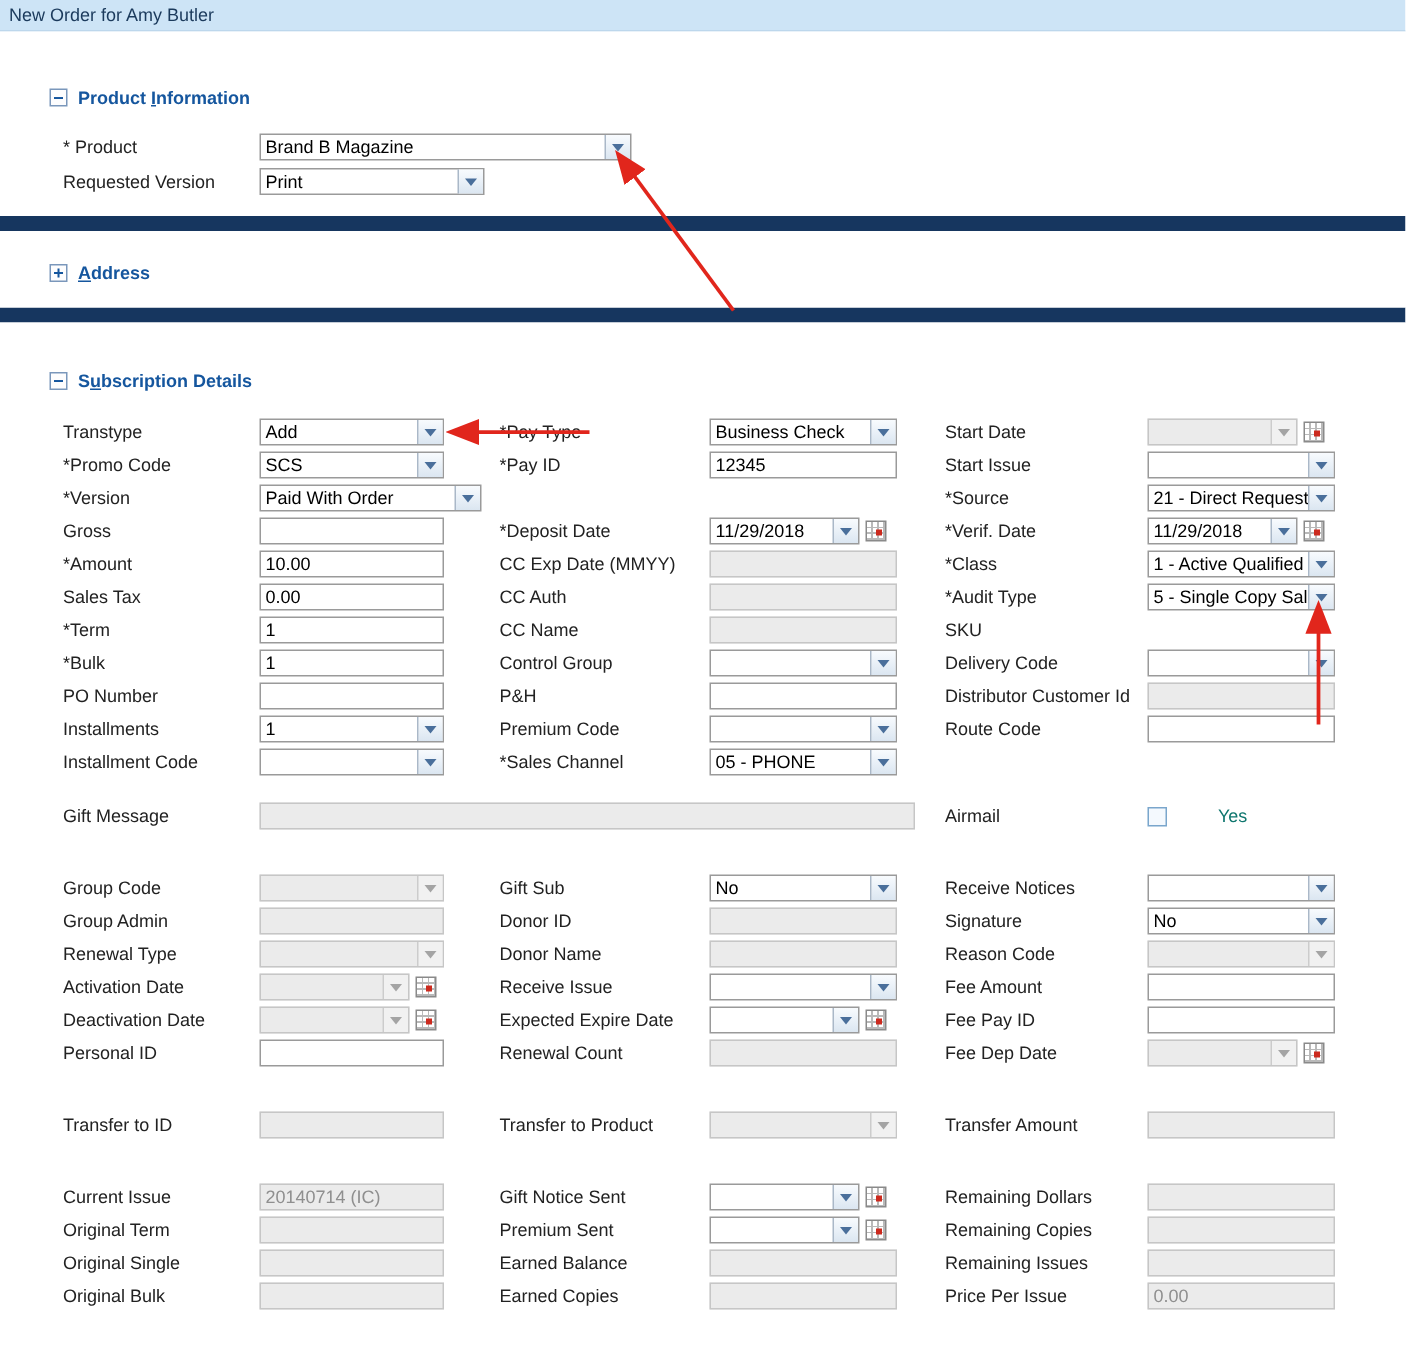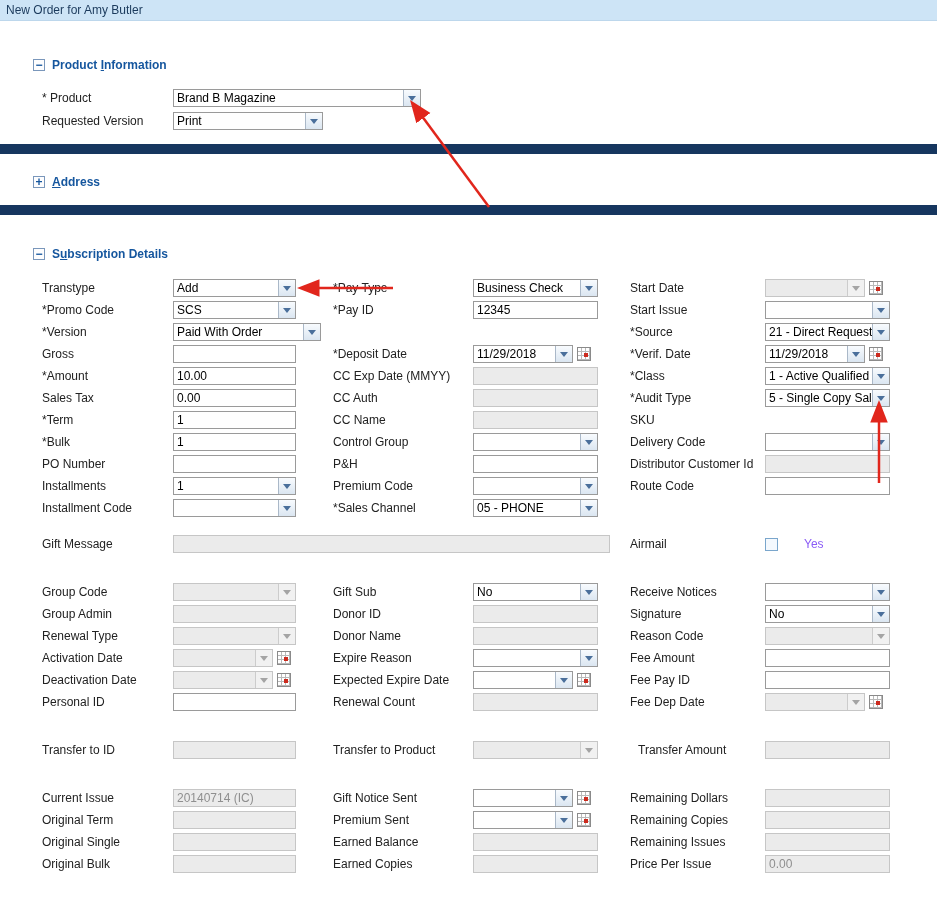--- a/index.html
+++ b/index.html
@@ -44,21 +44,21 @@
   .selbtn .tri{width:0;height:0;border:4px solid transparent;border-top:5px solid #4a6f9b;margin-top:5px;}
   .sel.dis{background:var(--disabled-bg);border-color:#c6c6c6;}
   .sel.dis .selbtn{background:#f1f1f1;border-left-color:#cccccc;}
   .sel.dis .selbtn .tri{border-top-color:#a4a4a4;}
   .cal{width:14px;height:14px;margin-left:4px;border:1px solid #8a8a8a;position:relative;cursor:pointer;flex:none;
     background:
       repeating-linear-gradient(to right, transparent 0 3px, #b9b9b9 3px 4px),
       repeating-linear-gradient(to bottom, transparent 0 3px, #b9b9b9 3px 4px),#fff;}
   .cal::after{content:'';position:absolute;right:2px;top:5px;width:4px;height:4px;background:#cc2a1e;}
   .cbx{width:13px;height:13px;border:1px solid #7aa6cc;background:#f4f9fe;display:inline-block;}
-  .cbx-label{font-size:12px;color:#8b5cf6;margin-left:26px;}
+  .cbx-label{font-size:12px;color:#0f766e;margin-left:34px;}
   #arrows{position:absolute;left:0;top:0;width:937px;height:900px;pointer-events:none;z-index:10;}
 </style>
 </head>
 <body>
 
 <div class="titlebar">
   <span>New Order for Amy Butler</span>
 </div>
 
 <div class="section" id="sec-product">
@@ -483,21 +483,21 @@
           <span class="fcell">
             <span class="sel dis" style="width: 100px;">
               <span class="selval"></span>
               <span class="selbtn">
                 <span class="tri"></span>
               </span>
             </span>
             <span class="cal"></span>
           </span>
         </div>
-        <div class="flabel" style="grid-column: 3;">Expire Reason</div>
+        <div class="flabel" style="grid-column: 3;">Receive Issue</div>
         <div class="fcell" style="grid-column: 4;">
           <span class="fcell">
             <span class="sel" style="width: 125px;">
               <span class="selval"></span>
               <span class="selbtn">
                 <span class="tri"></span>
               </span>
             </span>
           </span>
         </div>
@@ -568,21 +568,21 @@
         <div class="fcell" style="grid-column: 4;">
           <span class="fcell">
             <span class="sel dis" style="width: 125px;">
               <span class="selval"></span>
               <span class="selbtn">
                 <span class="tri"></span>
               </span>
             </span>
           </span>
         </div>
-        <div class="flabel" style="grid-column: 5; margin-left: 8px;">Transfer Amount</div>
+        <div class="flabel" style="grid-column: 5;">Transfer Amount</div>
         <div class="fcell" style="grid-column: 6;">
           <input class="tinput dis" type="text" readonly="" style="width: 125px;">
         </div>
       </div>
       <div class="spacer" style="height: 26px;"></div>
       <div class="frow">
         <div class="flabel" style="grid-column: 1;">Current Issue</div>
         <div class="fcell" style="grid-column: 2;">
           <input class="tinput dis" type="text" readonly="" value="20140714 (IC)" style="width: 123px;">
         </div>

